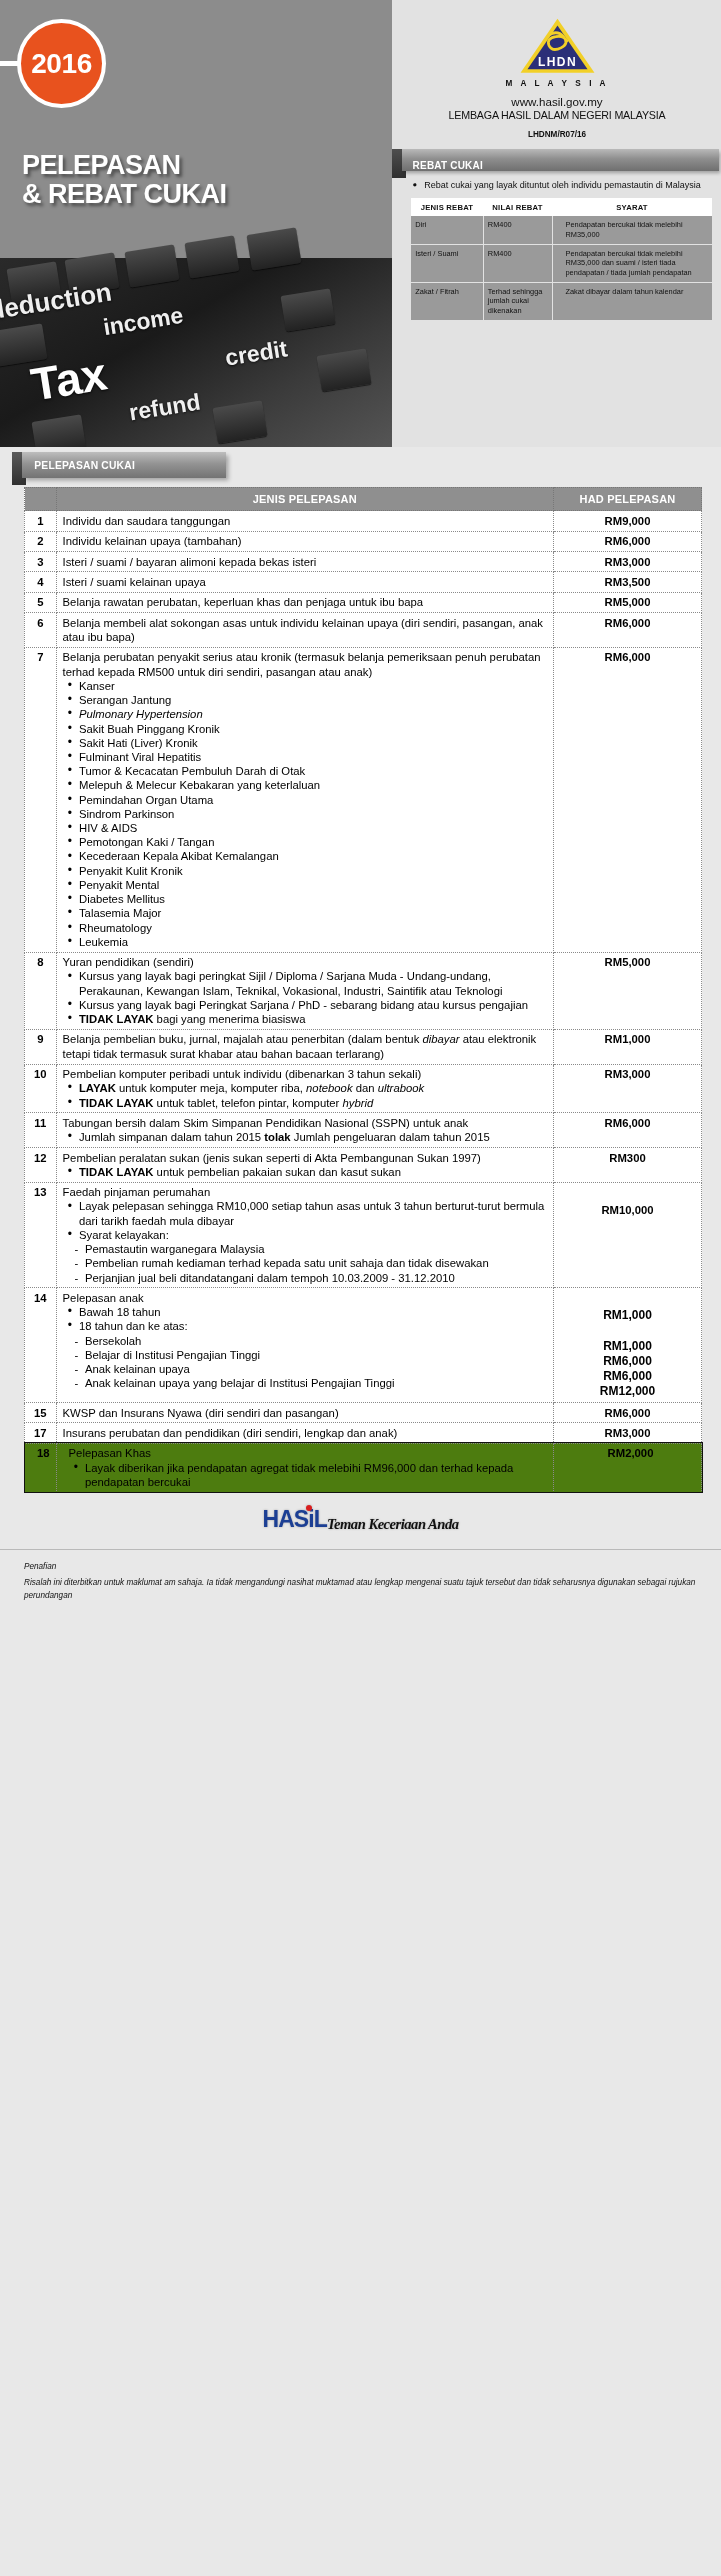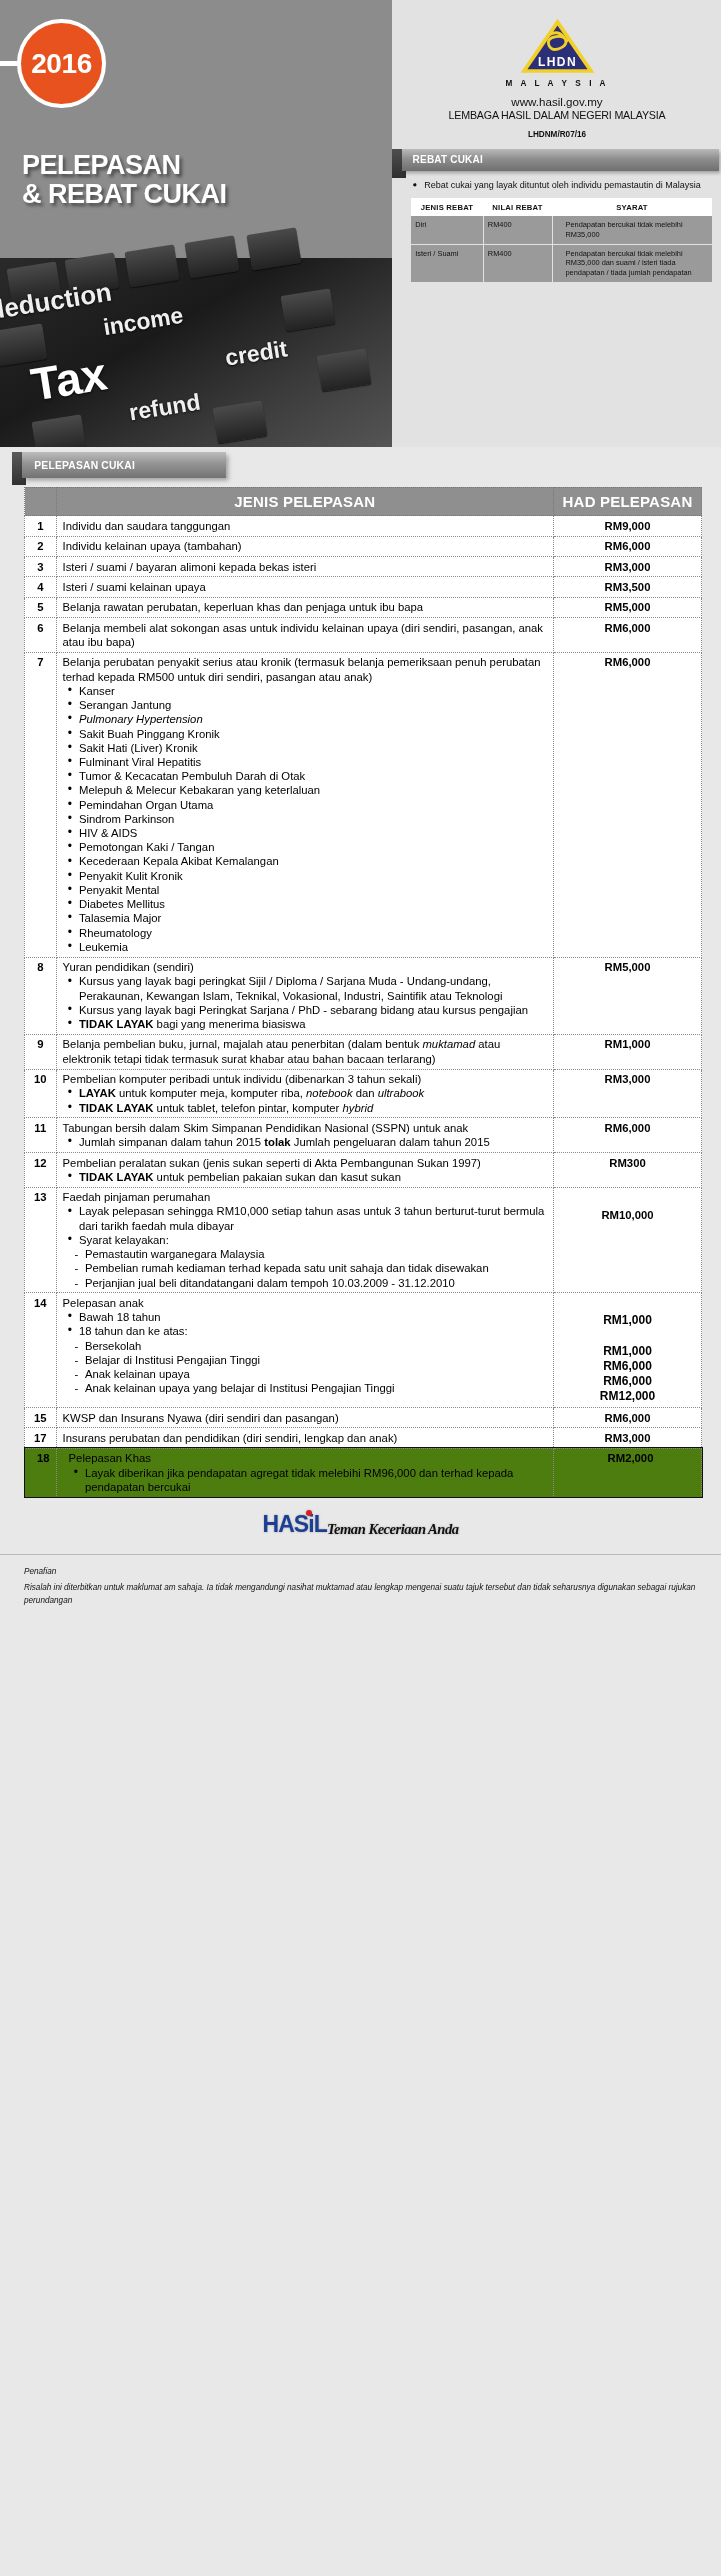--- a/index.html
+++ b/index.html
@@ -68,21 +68,21 @@
   
   .ribbon { position: relative; margin-top: 10.3px; height: 22px; }
   .ribbon .fold {
     position: absolute; left: 0; top: 0; width: 13.7px; height: 29px;
     background: linear-gradient(180deg,#4f4f4f,#2f2f2f);
   }
   .ribbon .bar {
     position: absolute; left: 10.3px; top: 0; right: 3.4px; height: 22px;
     background: linear-gradient(180deg,#b9b9b9 0%,#8e8e8e 45%,#6f6f6f 100%);
     box-shadow: 1.7px 2.6px 3.4px rgba(0,0,0,.3);
-    display:flex; align-items:center;
+    display:flex; align-items:flex-end;
   }
   .ribbon .bar span {
     color:#fff; font-size: 10px; font-weight: bold; letter-spacing:0.2px; padding-left: 10.3px;
   }
 
   .rebat-note {
     display:flex; gap:6.9px; padding: 8.6px 12px 5.2px 20.6px; font-size: 9px; color:#111; line-height:1.35;
   }
   .rebat-note .dot { font-size: 7.7px; line-height: 1.5; }
 
@@ -113,21 +113,21 @@
     box-shadow: 2.6px 2.6px 4.3px rgba(0,0,0,.3);
     display:flex; align-items:center;
   }
   .section-ribbon .bar span {
     color:#fff; font-size: 10.3px; font-weight: bold; letter-spacing:0.2px; padding-left: 12px;
   }
 
   .main-wrap { padding: 8.6px 19px 0 24px; }
   .main-table { width: 678px; border-collapse: collapse; background:#fff; }
   .main-table th {
-    background:#8f8f8f; color:#fff; font-weight: bold; font-size: 15px;
+    background:#8f8f8f; color:#fff; font-weight: bold; font-size: 11px;
     padding: 5.2px 3.4px; letter-spacing:0.2px;
     border: 0.9px dotted #777;
   }
   .th-num { width: 29px; }
   .th-type { }
   .th-had { width: 148px; }
   .main-table td {
     border: 0.9px dotted #8a8a8a;
     font-size: 11.3px; color: #000; padding: 2.6px 6px; vertical-align: top;
     line-height: 1.26;
@@ -251,20 +251,25 @@
         <tr>
           <td>Diri</td>
           <td>RM400</td>
           <td>Pendapatan bercukai tidak melebihi RM35,000</td>
         </tr>
         <tr>
           <td>Isteri / Suami</td>
           <td>RM400</td>
           <td>Pendapatan bercukai tidak melebihi RM35,000 dan suami / isteri tiada pendapatan / tiada jumlah pendapatan</td>
         </tr>
+        <tr>
+          <td>Zakat / Fitrah</td>
+          <td>Terhad sehingga jumlah cukai dikenakan</td>
+          <td>Zakat dibayar dalam tahun kalendar</td>
+        </tr>
       </tbody>
     </table>
   </div>
 </div>
 
 <div class="section-ribbon">
   <div class="fold"></div>
   <div class="bar">
     <span>PELEPASAN CUKAI</span>
   </div>
@@ -354,21 +359,21 @@
               <li>Kursus yang layak bagi peringkat Sijil / Diploma / Sarjana Muda - Undang-undang, Perakaunan, Kewangan Islam, Teknikal, Vokasional, Industri, Saintifik atau Teknologi</li>
               <li>Kursus yang layak  bagi Peringkat Sarjana / PhD - sebarang bidang atau kursus pengajian</li>
               <li><span class="bd">TIDAK LAYAK</span> bagi yang menerima biasiswa</li>
             </ul>
       </td>
       <td class="td-had">RM5,000</td>
     </tr>
 
     <tr>
       <td class="td-num">9</td>
-      <td>Belanja pembelian buku, jurnal, majalah atau penerbitan (dalam bentuk <span class="it">muktamad</span> atau elektronik tetapi tidak termasuk surat khabar atau bahan bacaan terlarang)</td>
+      <td>Belanja pembelian buku, jurnal, majalah atau penerbitan (dalam bentuk <span class="it">dibayar</span> atau elektronik tetapi tidak termasuk surat khabar atau bahan bacaan terlarang)</td>
       <td class="td-had">RM1,000</td>
     </tr>
 
     <tr>
       <td class="td-num">10</td>
       <td>
         <div>Pembelian komputer peribadi untuk individu (dibenarkan 3 tahun sekali)</div>
         <ul class="blist">
               <li><span class="bd">LAYAK</span> untuk komputer meja, komputer riba, <span class="it">notebook</span> dan <span class="it">ultrabook</span></li>
               <li><span class="bd">TIDAK LAYAK</span> untuk tablet, telefon pintar, komputer <span class="it">hybrid</span></li>

